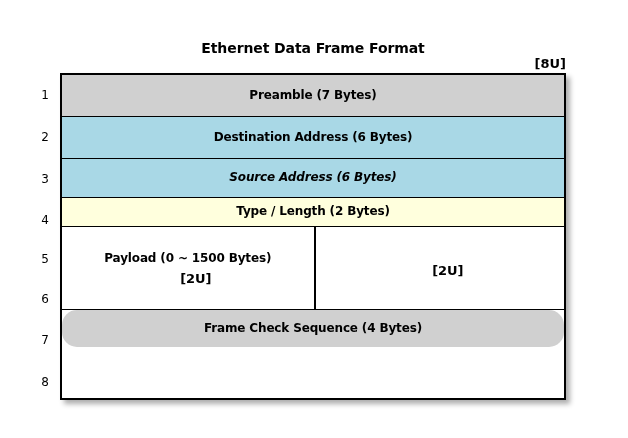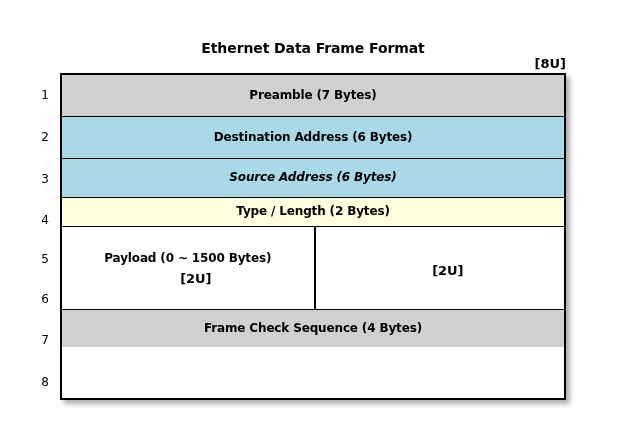--- a/index.html
+++ b/index.html
@@ -76,20 +76,21 @@
     position: relative;
     box-sizing: border-box;
     border-bottom: 1px solid #000000;
     display: flex;
     align-items: center;
     justify-content: center;
     overflow: hidden;
   }
   .frame-row:last-child {
     border-bottom: none;
+    border-radius: 15px;
   }
 
   .cell-label {
     font-size: 12px;
     font-weight: 600;
     letter-spacing: -0.15px;
     text-align: center;
     line-height: 1.45;
     white-space: nowrap;
   }

